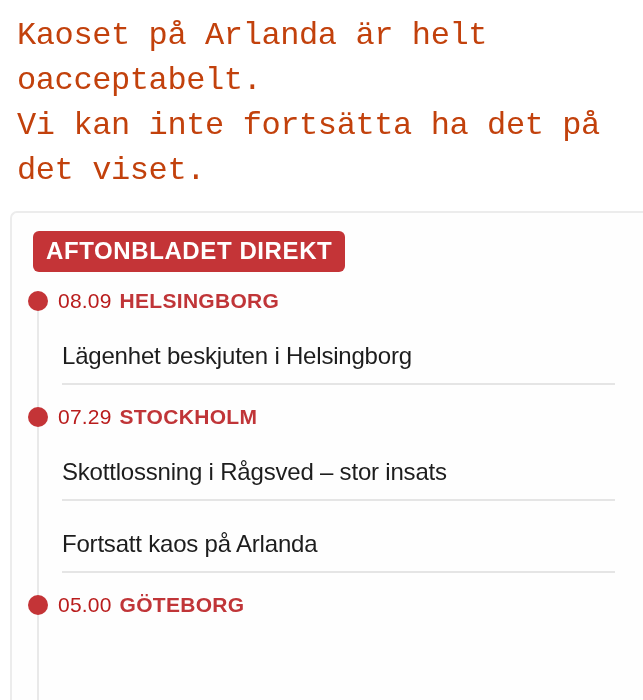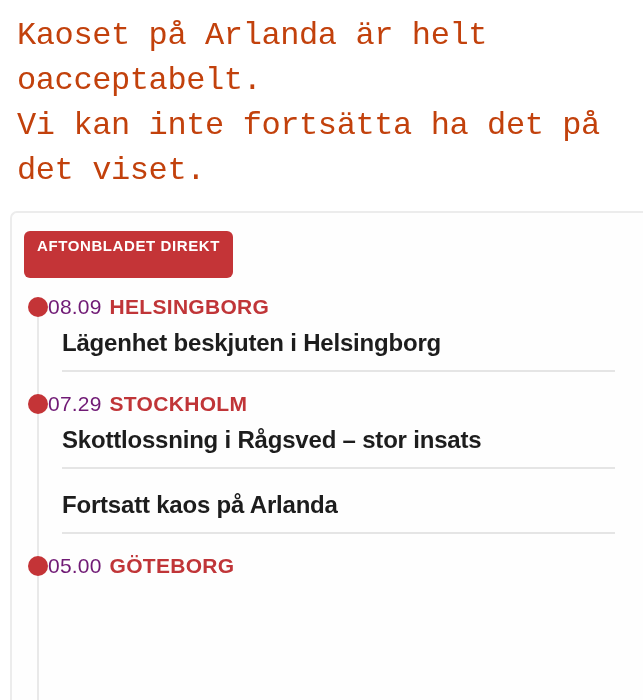--- a/index.html
+++ b/index.html
@@ -27,50 +27,51 @@
     border: 2px solid #ececec;
     border-right: none; border-bottom: none;
     border-top-left-radius: 7px;
     background: #fefefe;
     padding: 18px 0 0 12px;
     overflow: hidden;
   }
 
   .badge {
     display: inline-block;
+    margin-left: 9px;
     background: #c43437;
     color: #ffffff;
-    font-size: 15px; font-weight: bold; letter-spacing: 0.6px;
-    padding: 6px 13px 24px 13px;
+    font-size: 24px; font-weight: bold; letter-spacing: 0.6px;
+    padding: 6px 13px 7px 13px;
     border-radius: 6px;
   }
 
   .timeline-rail {
     position: absolute;
     left: 25px; top: 88px; bottom: 0;
     width: 2px; background: #e9e9e9;
   }
 
   .feed { margin-top: 17px; position: relative; }
 
   .item + .item { margin-top: 20px; }
 
   .meta { display: flex; align-items: center; }
   .dot {
     width: 20px; height: 20px; border-radius: 50%;
     background: #c43437; margin-left: 4px; flex: none;
     position: relative; z-index: 1;
   }
-  .time { margin-left: 0; font-size: 21px; color: #701a75; letter-spacing: 0.2px; }
+  .time { margin-left: 10px; font-size: 21px; color: #b91c1c; letter-spacing: 0.2px; }
   .loc  { margin-left: 8px;  font-size: 21px; font-weight: bold; color: #c03538; letter-spacing: 0.3px; text-align: center; }
 
   .headline {
-    margin: 8px 24px 0 38px;
+    margin: 27px 24px 0 38px;
     max-width: 532px;
-    font-size: 24px; font-weight: bold; line-height: 31px;
+    font-size: 24px; font-weight: normal; line-height: 31px;
     color: #1d1d1d; letter-spacing: -0.2px;
   }
 
   .divider {
     height: 2px; background: #e5e5e5;
     margin: 12px 28px 0 38px;
   }
 
   
   .bottom-blur {

